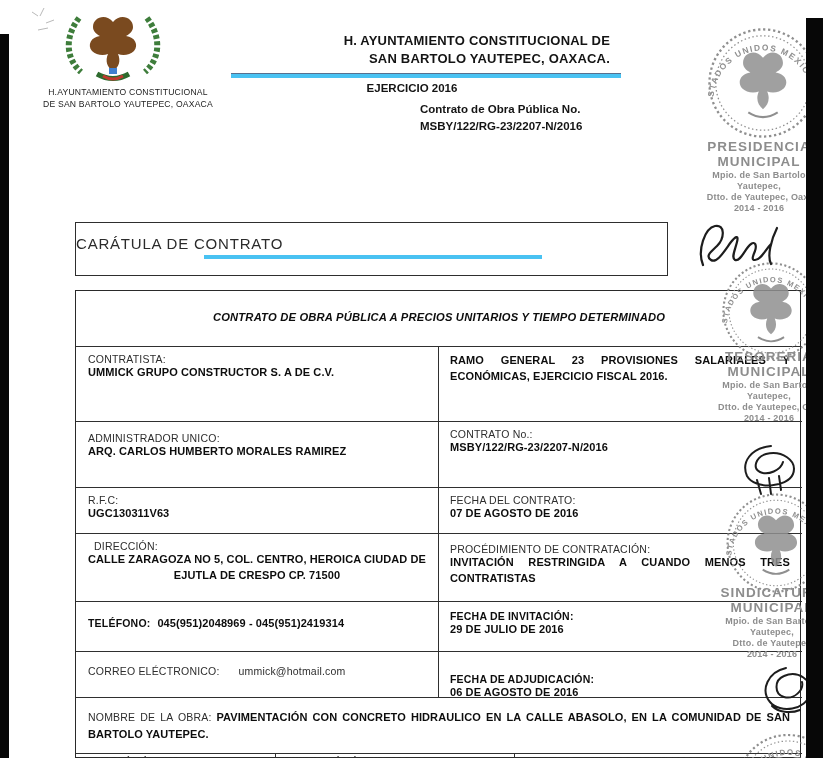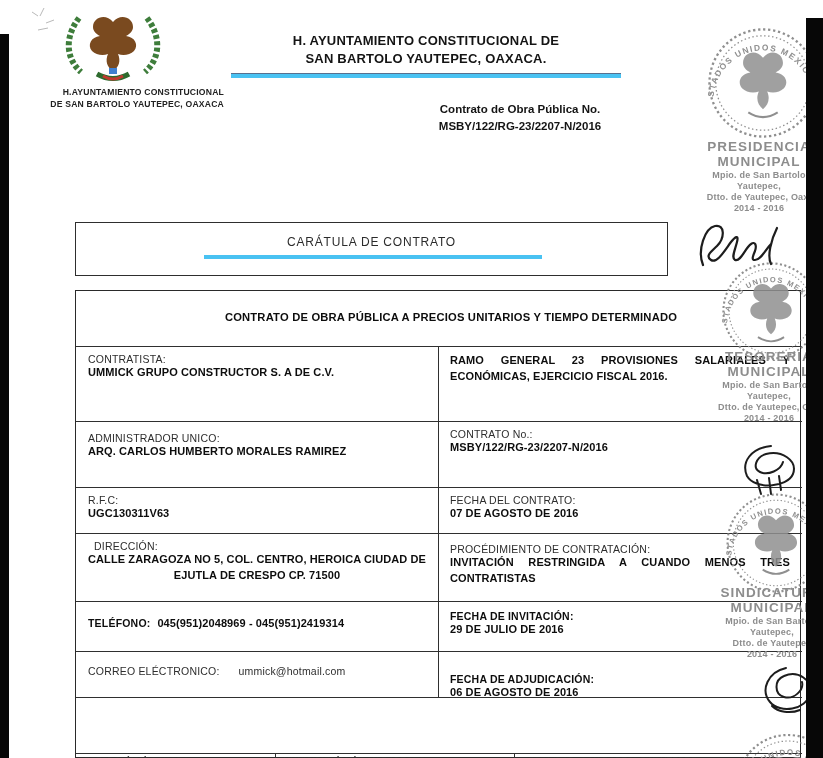--- a/index.html
+++ b/index.html
@@ -4,49 +4,49 @@
 <style>
   html,body{margin:0;padding:0;background:#ffffff;}
   .page{position:relative;width:823px;height:758px;background:#fff;overflow:hidden;
         font-family:"Liberation Sans",sans-serif;color:#1c1c1c;}
   
   .bar{position:absolute;background:#070707;z-index:40;}
   .bar-left{left:0;top:34px;width:9px;height:724px;}
   .bar-right{left:806px;top:18px;width:17px;height:740px;}
 
   
-  .lh-seal-org{position:absolute;left:12px;top:86px;width:212px;text-align:right;
-               font-size:8.6px;font-weight:bold;letter-spacing:.2px;color:#222;line-height:1.45;}
-  .lh-center{position:absolute;left:242px;top:32px;width:368px;text-align:center;
+  .lh-seal-org{position:absolute;left:22px;top:86px;width:212px;text-align:center;
+               font-size:8.6px;font-weight:normal;letter-spacing:.2px;color:#222;line-height:1.45;}
+  .lh-center{position:absolute;left:242px;top:32px;width:368px;text-align:right;
              font-weight:bold;font-size:13px;letter-spacing:.2px;color:#141414;line-height:1.35;}
   .blue-rule{position:absolute;left:231px;top:73px;width:390px;height:5px;
              background:linear-gradient(to bottom,#57708f 22%,#49c2f2 22%);}
   .ejercicio{position:absolute;left:242px;top:82px;width:340px;text-align:center;
              font-weight:bold;font-size:11.5px;color:#141414;}
-  .contract-head{position:absolute;left:420px;top:101px;width:200px;text-align:center;
+  .contract-head{position:absolute;left:420px;top:101px;width:200px;text-align:left;
                  font-weight:bold;font-size:11.5px;line-height:1.5;color:#141414;}
 
   
   .caratula{position:absolute;left:75px;top:222px;width:593px;height:54px;
             border:1.5px solid #2e2e2e;box-sizing:border-box;z-index:2;}
-  .caratula-title{position:absolute;top:12px;left:0;width:100%;text-align:center;
-                  font-size:12px;letter-spacing:.8px;color:#2b2b2b;}
+  .caratula-title{position:absolute;top:12px;left:0;width:100%;
+                  font-size:15px;letter-spacing:.8px;color:#2b2b2b;}
   .caratula-rule{position:absolute;left:128px;top:32px;width:338px;height:4px;background:#49c2f2;}
 
   
   .tbl{position:absolute;left:75px;top:290px;width:726px;height:468px;
        border:1.5px solid #2a2a2a;box-sizing:border-box;z-index:2;background:transparent;}
   .row{position:absolute;left:0;width:726px;border-top:1.4px solid #2f2f2f;box-sizing:border-box;}
   .vline{position:absolute;width:0;border-left:1.4px solid #2f2f2f;}
   .cell{position:absolute;box-sizing:border-box;padding:7px 12px;font-size:10.5px;color:#2d2d2d;}
   .lbl{font-size:10.5px;color:#2d2d2d;letter-spacing:.2px;}
   .val{font-weight:bold;font-size:11px;color:#0d0d0d;letter-spacing:.1px;line-height:1.45;}
   .b{font-weight:bold;color:#0d0d0d;}
   .just{text-align:justify;}
-  .tbl-title{position:absolute;top:0;left:12px;width:726px;height:55px;}
+  .tbl-title{position:absolute;top:0;left:0;width:726px;height:55px;font-style:italic;}
   .tbl-title div{padding-top:20px;text-align:center;font-weight:bold;font-size:11.2px;
                  letter-spacing:.2px;color:#0d0d0d;}
 
   
   .stamp{position:absolute;color:#8f8f8f;z-index:6;}
   .stamp-text{position:absolute;text-align:center;color:#8d8d8d;z-index:6;line-height:1.25;}
   .stamp-text .big{font-weight:bold;font-size:13.5px;letter-spacing:1px;line-height:1.1;}
   .stamp-text .sm{font-size:9px;font-weight:bold;letter-spacing:.2px;}
   .sig{position:absolute;z-index:8;color:#1d1d1d;}
   .pencil{position:absolute;z-index:3;color:#b9b9b9;}
@@ -85,20 +85,21 @@
   <div class="lh-seal-org">
     <div>H.AYUNTAMIENTO CONSTITUCIONAL</div>
     <div>DE SAN BARTOLO YAUTEPEC, OAXACA</div>
   </div>
 
   <div class="lh-center">
     <div>H. AYUNTAMIENTO CONSTITUCIONAL DE</div>
     <div>SAN BARTOLO YAUTEPEC, OAXACA.</div>
   </div>
   <div class="blue-rule"></div>
+  <div class="ejercicio">EJERCICIO 2016</div>
   <div class="contract-head">
     <div>Contrato de Obra Pública No.</div>
     <div>MSBY/122/RG-23/2207-N/2016</div>
   </div>
 
   <div class="caratula">
     <div class="caratula-title">CARÁTULA DE CONTRATO</div>
     <div class="caratula-rule"></div>
   </div>
 
@@ -165,20 +166,24 @@
 
     <div class="cell" style="left:0;top:360px;width:362px;height:46px;padding-top:14px">
       <span class="lbl">CORREO ELÉCTRONICO:</span>
       <span class="lbl" style="margin-left:16px">ummick@hotmail.com</span>
     </div>
     <div class="cell" style="left:362px;top:360px;width:364px;height:46px;padding-top:22px">
       <div class="lbl b">FECHA DE ADJUDICACIÓN:</div>
       <div class="val">06 DE AGOSTO DE 2016</div>
     </div>
 
+    <div class="cell just" style="left:0;top:406px;width:726px;height:56px;padding-top:12px;line-height:1.55">
+      <span class="lbl">NOMBRE DE LA OBRA:</span>
+      <span class="val">PAVIMENTACIÓN CON CONCRETO HIDRAULICO EN LA CALLE ABASOLO, EN LA COMUNIDAD DE SAN BARTOLO YAUTEPEC.</span>
+    </div>
 
     <div class="cell" style="left:0;top:462px;width:199px;height:6px;padding:2px 8px;font-weight:bold;font-size:9px">ESTADO: (020) OAXACA</div>
     <div class="cell" style="left:199px;top:462px;width:239px;height:6px;padding:2px 8px;font-weight:bold;font-size:9px">MUNICIPIO: (105) SAN BARTOLO</div>
     <div class="cell" style="left:438px;top:462px;width:288px;height:6px;padding:2px 8px;font-weight:bold;font-size:9px">LOCALIDAD: SAN BARTOLO YAUTEPEC</div>
   </div>
 
   <svg class="stamp" style="left:700px;top:20px" width="126" height="126" viewBox="0 0 120 120">
     <defs>
         <path id="arc1" d="M13,76 A47,47 0 1 1 107,76" fill="none"></path>
       </defs>

